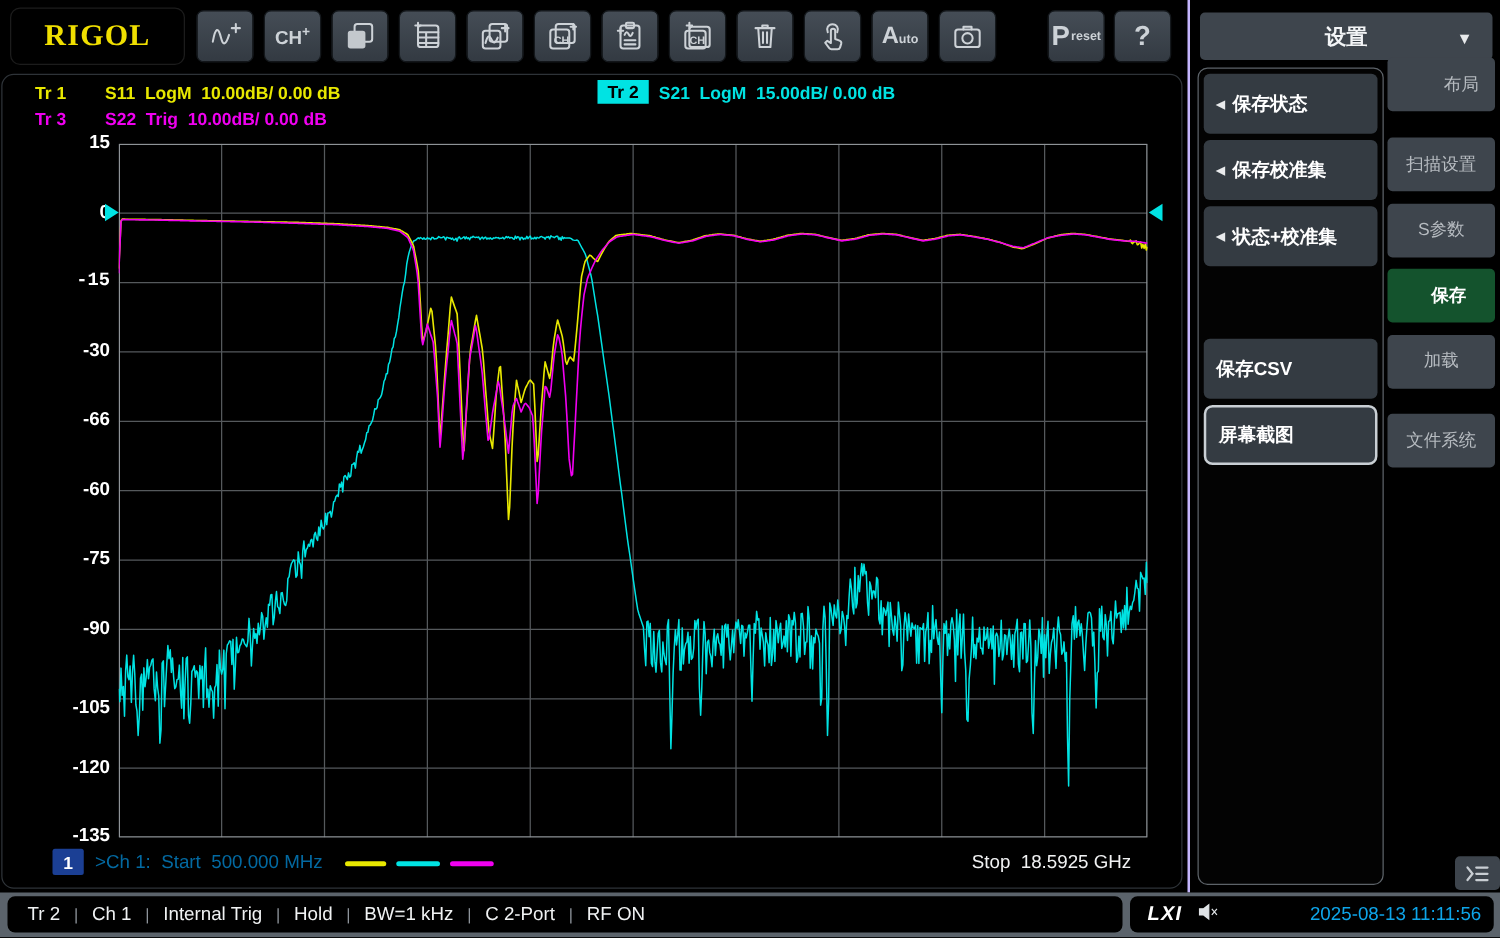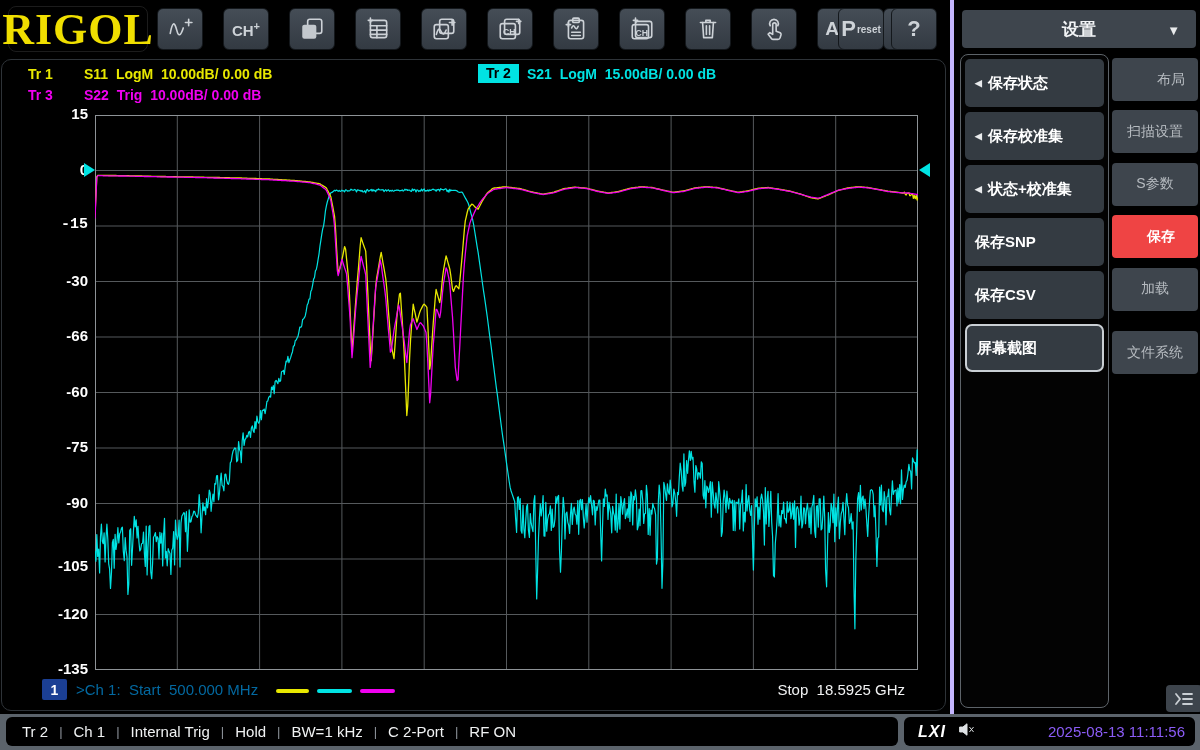--- a/index.html
+++ b/index.html
@@ -4,22 +4,22 @@
 <style>
   * { box-sizing: border-box; margin: 0; padding: 0; }
   html,body { background:#000; }
   body { font-family:"Liberation Sans", sans-serif; }
   .screen { position:relative; width:1200px; height:750px; background:#000; overflow:hidden; }
 
   
   .toolbar { position:absolute; left:0; top:0; width:948px; height:58px; background:#000; }
   .logo { position:absolute; left:8px; top:6px; width:140px; height:46px; background:#000;
           border:1px solid #1c1c1c; border-radius:8px; display:flex; align-items:center; justify-content:center;
-          color:#f0df00; font-family:"Liberation Serif", serif; font-weight:bold; font-size:44px; letter-spacing:1px; }
-  .tb-group { position:absolute; left:157px; top:8px; display:flex; gap:20px; }
+          color:#f0df00; font-family:"Liberation Serif", serif; font-weight:bold; font-size:24px; letter-spacing:1px; }
+  .tb-group { position:absolute; left:157px; top:8px; display:flex; gap:8px; }
   .tb-btn { width:46px; height:42px; background:linear-gradient(#454d56,#333a42); border:1px solid #14181c;
             border-radius:6px; display:flex; align-items:center; justify-content:center; color:#cdd2d7;
             font-weight:bold; position:relative; }
   .tb-btn svg { stroke:#cdd2d7; fill:none; stroke-width:1.5; stroke-linecap:round; stroke-linejoin:round; }
   .tb-btn .txt { font-size:15px; font-weight:bold; }
   .tb-btn sup { font-size:11px; vertical-align:6px; }
   .tb-btn.abs-preset { position:absolute; left:838px; top:8px; }
   .tb-btn.abs-help   { position:absolute; left:891px; top:8px; }
   .bigA { font-size:19px; font-weight:bold; }
   .smallRest { font-size:10px; font-weight:bold; }
@@ -52,50 +52,50 @@
               border-radius:2px; }
   .start-label { position:absolute; left:76px; top:681px; color:#0369a1; font-size:15px; white-space:pre; }
   .stop-label  { position:absolute; left:740px; top:681px; width:165px; text-align:right; color:#f0f1f2; font-size:15px; white-space:pre; }
   .dash { position:absolute; top:689px; height:4px; border-radius:2px; }
   .dash-y { left:276px; width:33px; background:#e8e800; }
   .dash-c { left:317px; width:35px; background:#00e3e3; }
   .dash-m { left:360px; width:35px; background:#f000f0; }
 
   
   .sidebar { position:absolute; left:950px; top:0; width:250px; height:714px; background:#000;
-             border-left:4px solid #c4b5fd; }
+             border-left:2px solid #c4b5fd; }
   .sb-header { position:absolute; left:8px; top:10px; width:234px; height:38px; background:#3e454d;
                border-radius:4px; display:flex; align-items:center; justify-content:center;
                color:#f2f4f6; font-size:17px; font-weight:bold; }
   .sb-caret { position:absolute; right:16px; top:13px; color:#e8eaec; font-size:13px; }
   .sb-subpanel { position:absolute; left:6px; top:54px; width:149px; height:654px;
                  border:1px solid #5d6369; border-radius:8px; background:#030303; }
   .sb-subbtn { position:absolute; left:4px; width:139px; height:48px; background:#343b42; border-radius:5px;
                display:flex; align-items:center; color:#fff; font-size:15px; font-weight:bold; padding-left:10px; }
   .sb-subbtn .arrow { font-size:9px; margin-right:6px; color:#e9ebed; }
   .sb-subbtn.selected { border:2px solid #c9cfd4; border-radius:7px; }
   .sb-menubtn { position:absolute; left:158px; width:86px; height:43px; background:#3e454d; border-radius:4px;
                 display:flex; align-items:center; justify-content:center; color:#b6bbc0; font-size:14px; }
-  .sb-menubtn.active { background:#ef4444; color:#fff; font-weight:bold;padding-left:12px; }
+  .sb-menubtn.active { background:#14532d; color:#fff; font-weight:bold;padding-left:12px; }
   .collapse-btn { position:absolute; left:212px; top:685px; width:36px; height:27px; background:#3d444c;
                   border-radius:4px; display:flex; align-items:center; justify-content:center; }
   .collapse-btn svg { stroke:#c9ced3; fill:none; stroke-width:1.8; stroke-linecap:round; }
 
   
   .statusbar { position:absolute; left:0; top:714px; width:1200px; height:36px; background:#5b636b; }
   .status-pill { position:absolute; top:3px; height:29px; background:#000; border-radius:6px;
                  display:flex; align-items:center; }
   .pill-left { left:6px; width:892px; padding-left:16px; }
   .pill-right { left:904px; width:291px; padding:0 10px 0 14px; }
   .seg { color:#f0f2f3; font-size:15px; font-weight:500; white-space:pre; }
   .seg-sep { color:#8d939a; font-size:13px; margin:0 11px; }
   .lxi { color:#fff; font-size:16px; font-weight:bold; font-style:italic; letter-spacing:1px; }
   .mute-icon { margin-left:12px; }
   .mute-icon svg { stroke:#dfe3e6; fill:#dfe3e6; stroke-width:1.2; }
-  .datetime { color:#8b5cf6; font-size:15px; font-weight:500; margin-left:auto; }
+  .datetime { color:#0ea5e9; font-size:15px; font-weight:500; margin-left:auto; }
 </style>
 </head>
 <body>
 
 <div class="screen">
 
   <header class="toolbar">
     <div class="logo">RIGOL</div>
 
     <div class="tb-group">
@@ -267,32 +267,29 @@
           <span>保存状态</span>
         </div>
         <div class="sb-subbtn" style="top: 57px;">
           <span class="arrow">◀</span>
           <span>保存校准集</span>
         </div>
         <div class="sb-subbtn" style="top: 110px;">
           <span class="arrow">◀</span>
           <span>状态+校准集</span>
         </div>
-        <div class="sb-subbtn" style="top: 163px;">
-          <span>保存SNP</span>
-        </div>
         <div class="sb-subbtn" style="top: 216px;">
           <span>保存CSV</span>
         </div>
         <div class="sb-subbtn selected" style="top: 269px;">
           <span>屏幕截图</span>
         </div>
       </div>
     <div id="menu-col">
-        <div class="sb-menubtn" style="top: 58px; padding-left: 32px;">
+        <div class="sb-menubtn" style="top: 46px; padding-left: 32px;">
           <span>布局</span>
         </div>
         <div class="sb-menubtn" style="top: 110.4px;">
           <span>扫描设置</span>
         </div>
         <div class="sb-menubtn" style="top: 162.8px;">
           <span>S参数</span>
         </div>
         <div class="sb-menubtn active" style="top: 215.2px;">
           <span>保存</span>

